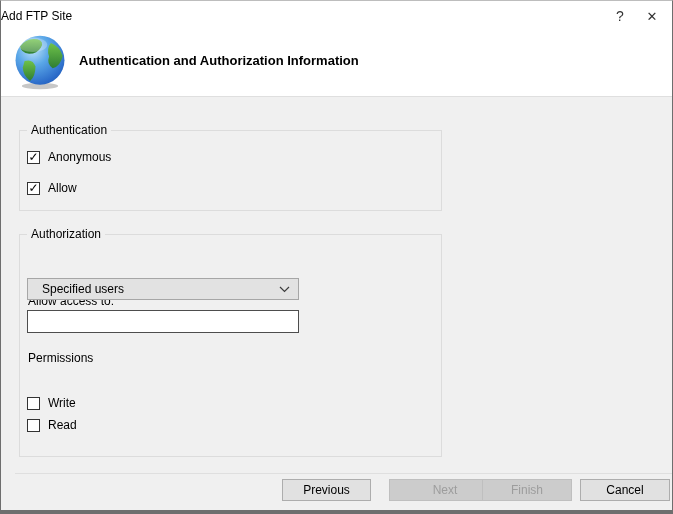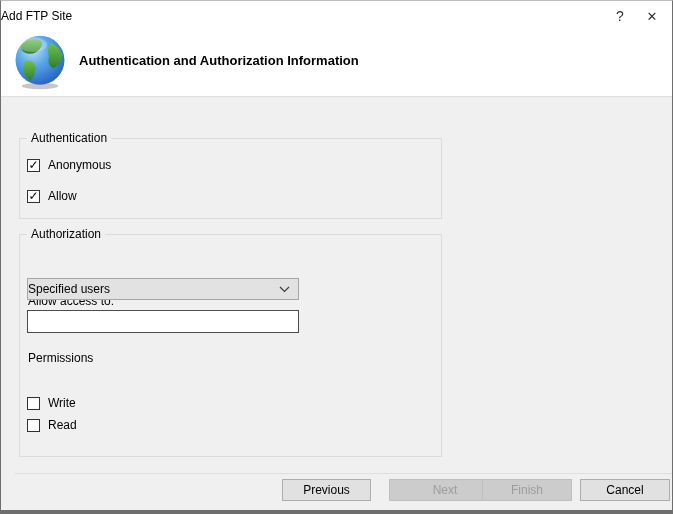--- a/index.html
+++ b/index.html
@@ -29,34 +29,34 @@
   .wiz-header .heading {
     position:absolute; left:78px; top:22px; font-size:13px; font-weight:bold; color:#000;
   }
   
   .bodyarea { position:absolute; left:0; top:97px; right:0; height:375px; }
   .groupbox { position:absolute; border:1px solid #DCDCDC; }
   .groupbox .legend {
     position:absolute; top:-8px; left:7px; background:#F0F0F0; padding:0 4px;
     font-size:12px; color:#000; white-space:nowrap;
   }
-  .gb-auth  { left:18px; top:32px;  width:423px; height:81px;margin-top:8px; }
+  .gb-auth  { left:18px; top:32px;  width:423px; height:81px; }
   .gb-authz { left:18px; top:136px; width:423px; height:223px; }
   .cb-row { position:absolute; display:flex; align-items:center; height:14px; }
   .cb-box {
     width:13px; height:13px; background:#FFFFFF; border:1px solid #333333;
     font-size:12px; line-height:11px; text-align:center; color:#000; flex:0 0 13px;
     overflow:hidden;
   }
   .cb-label { margin-left:8px; font-size:12px; white-space:nowrap; }
   .plain-label { position:absolute; font-size:12px; color:#000; white-space:nowrap; }
   .combo {
     position:absolute; left:7px; top:43px; width:272px; height:22px;
     background:#E2E2E2; border:1px solid #A6A6A6; display:flex; align-items:center;
-    padding:0 8px 0 0; cursor:default;
+    padding:0 8px 0 14px; cursor:default;
   }
   .combo .combo-text { flex:1; font-size:12px; color:#000; }
   .combo .chev { display:flex; align-items:center; }
   .users-input {
     position:absolute; left:7px; top:75px; width:272px; height:23px;
     background:#FFFFFF; border:1px solid #4D4D4D; font-family:"Liberation Sans", sans-serif;
     font-size:12px; padding:0 4px; outline:none;
   }
   
   .footer {

